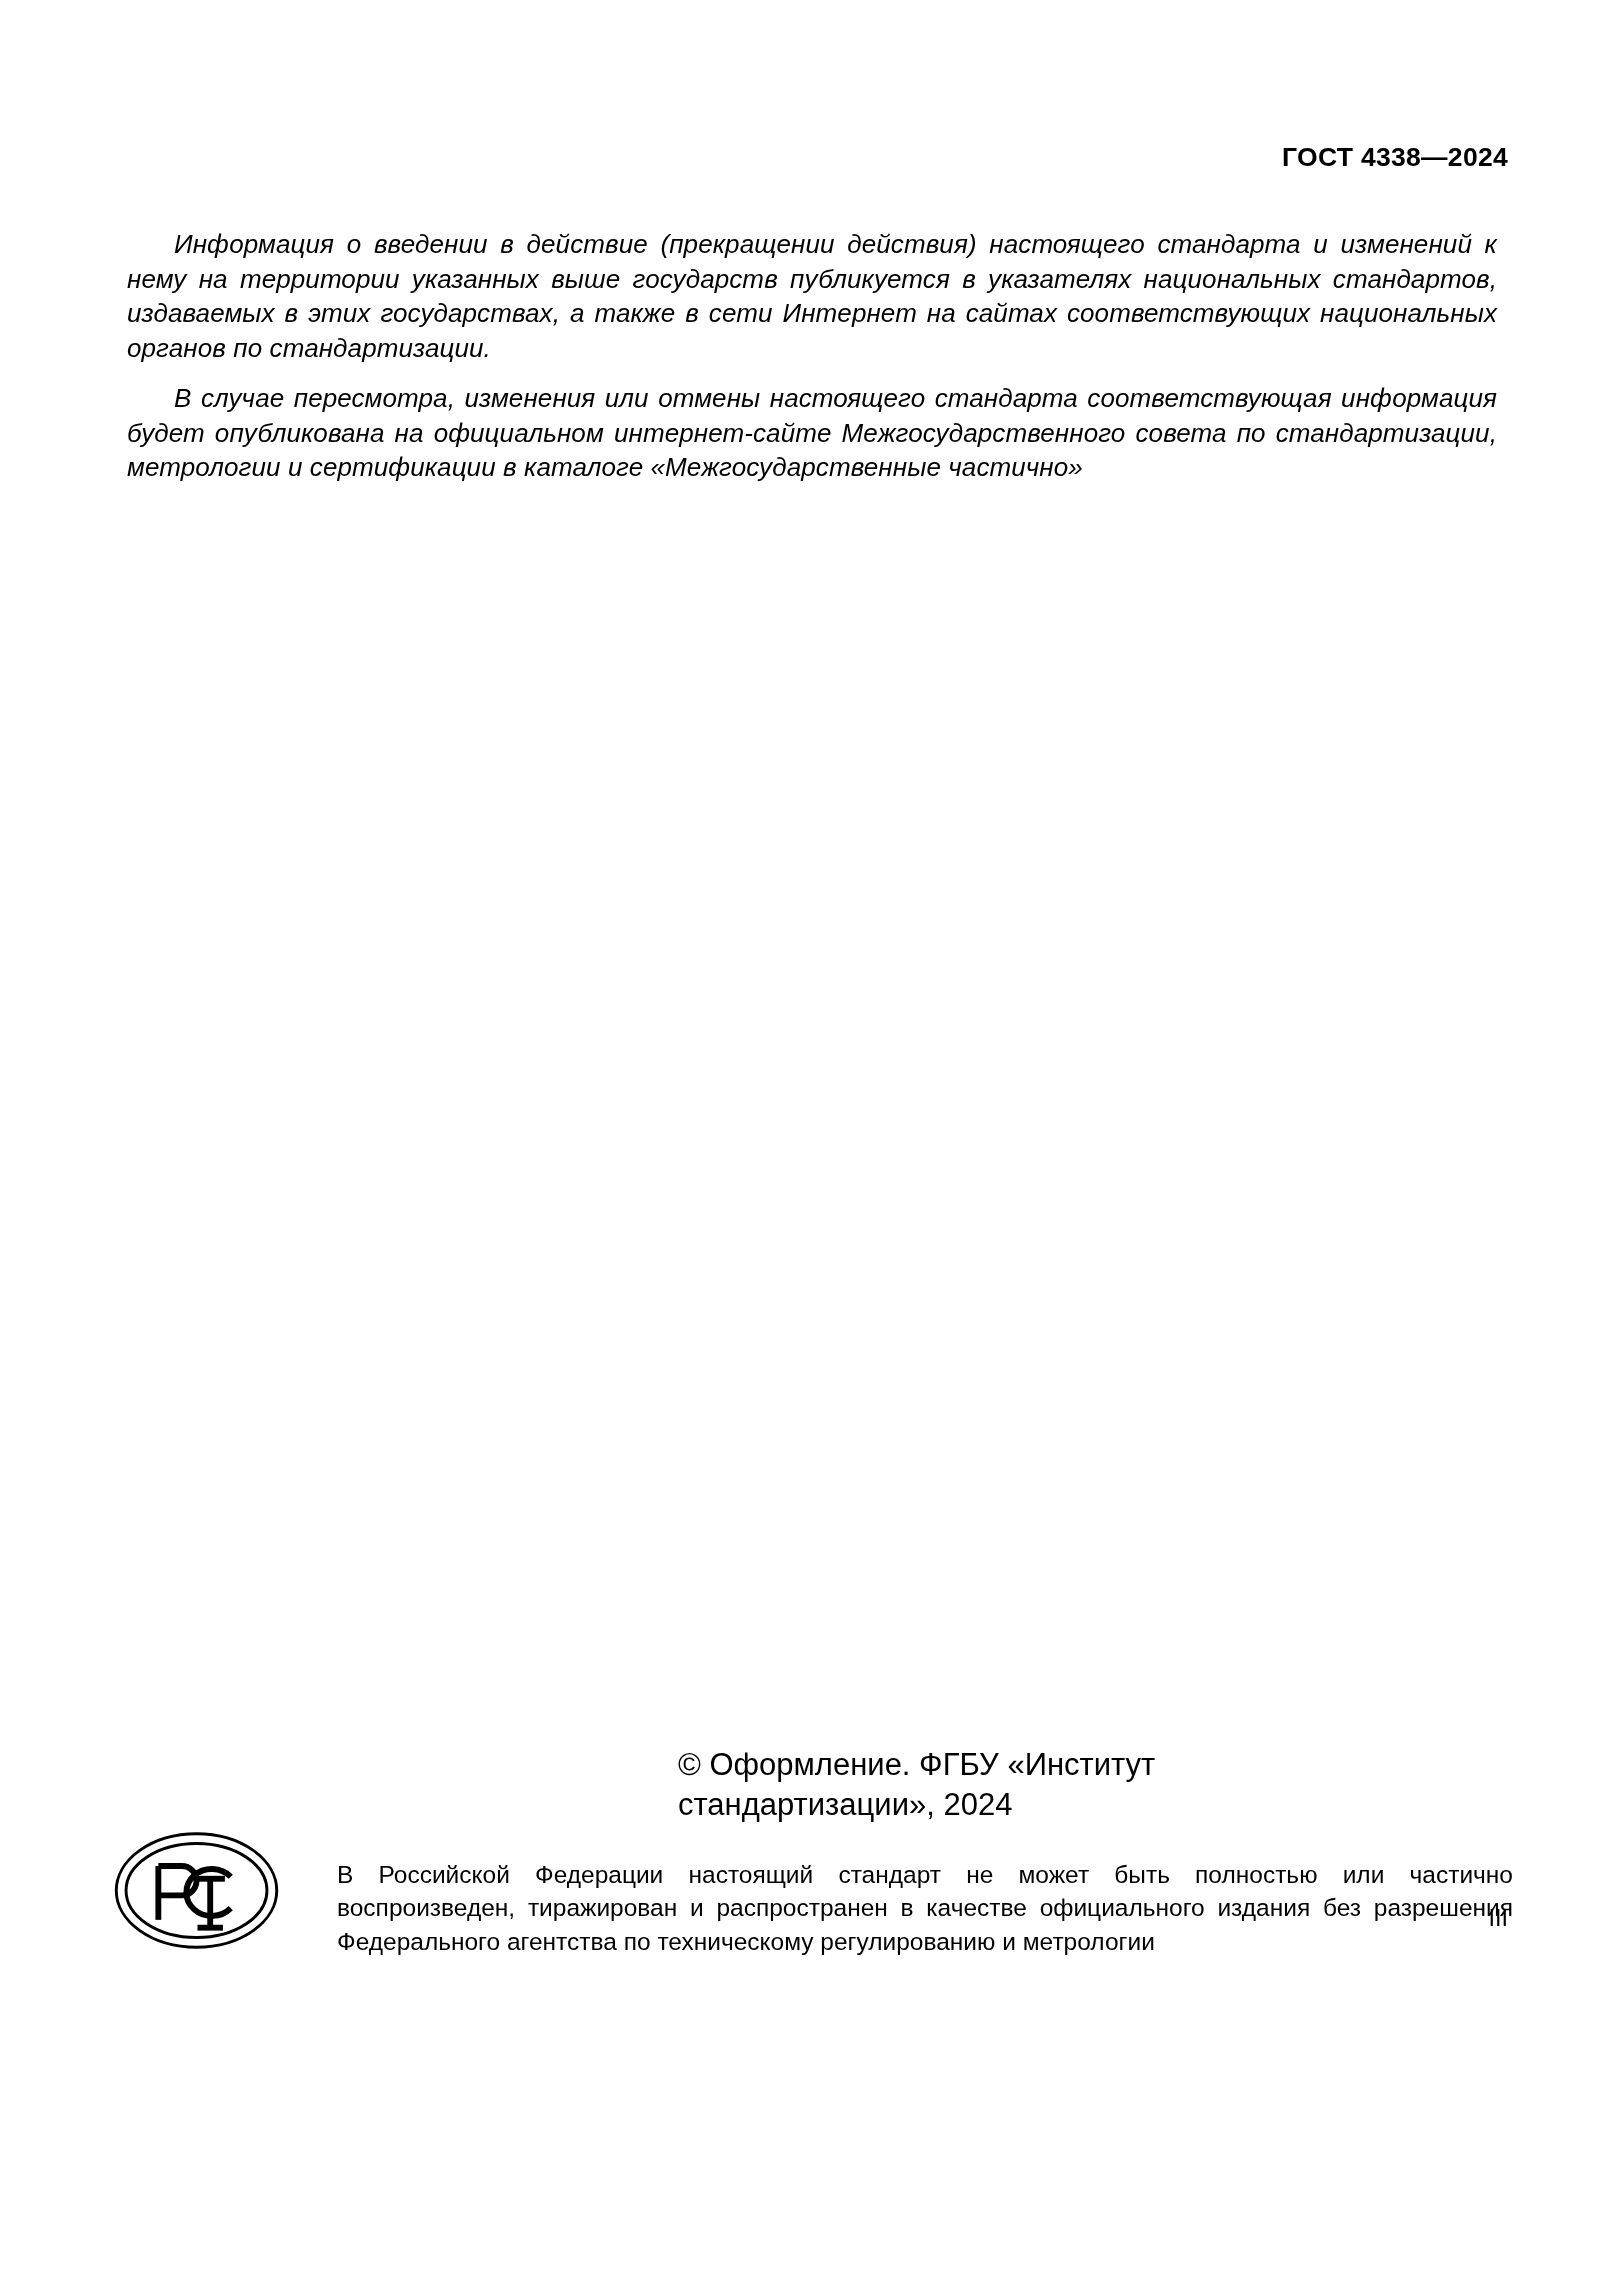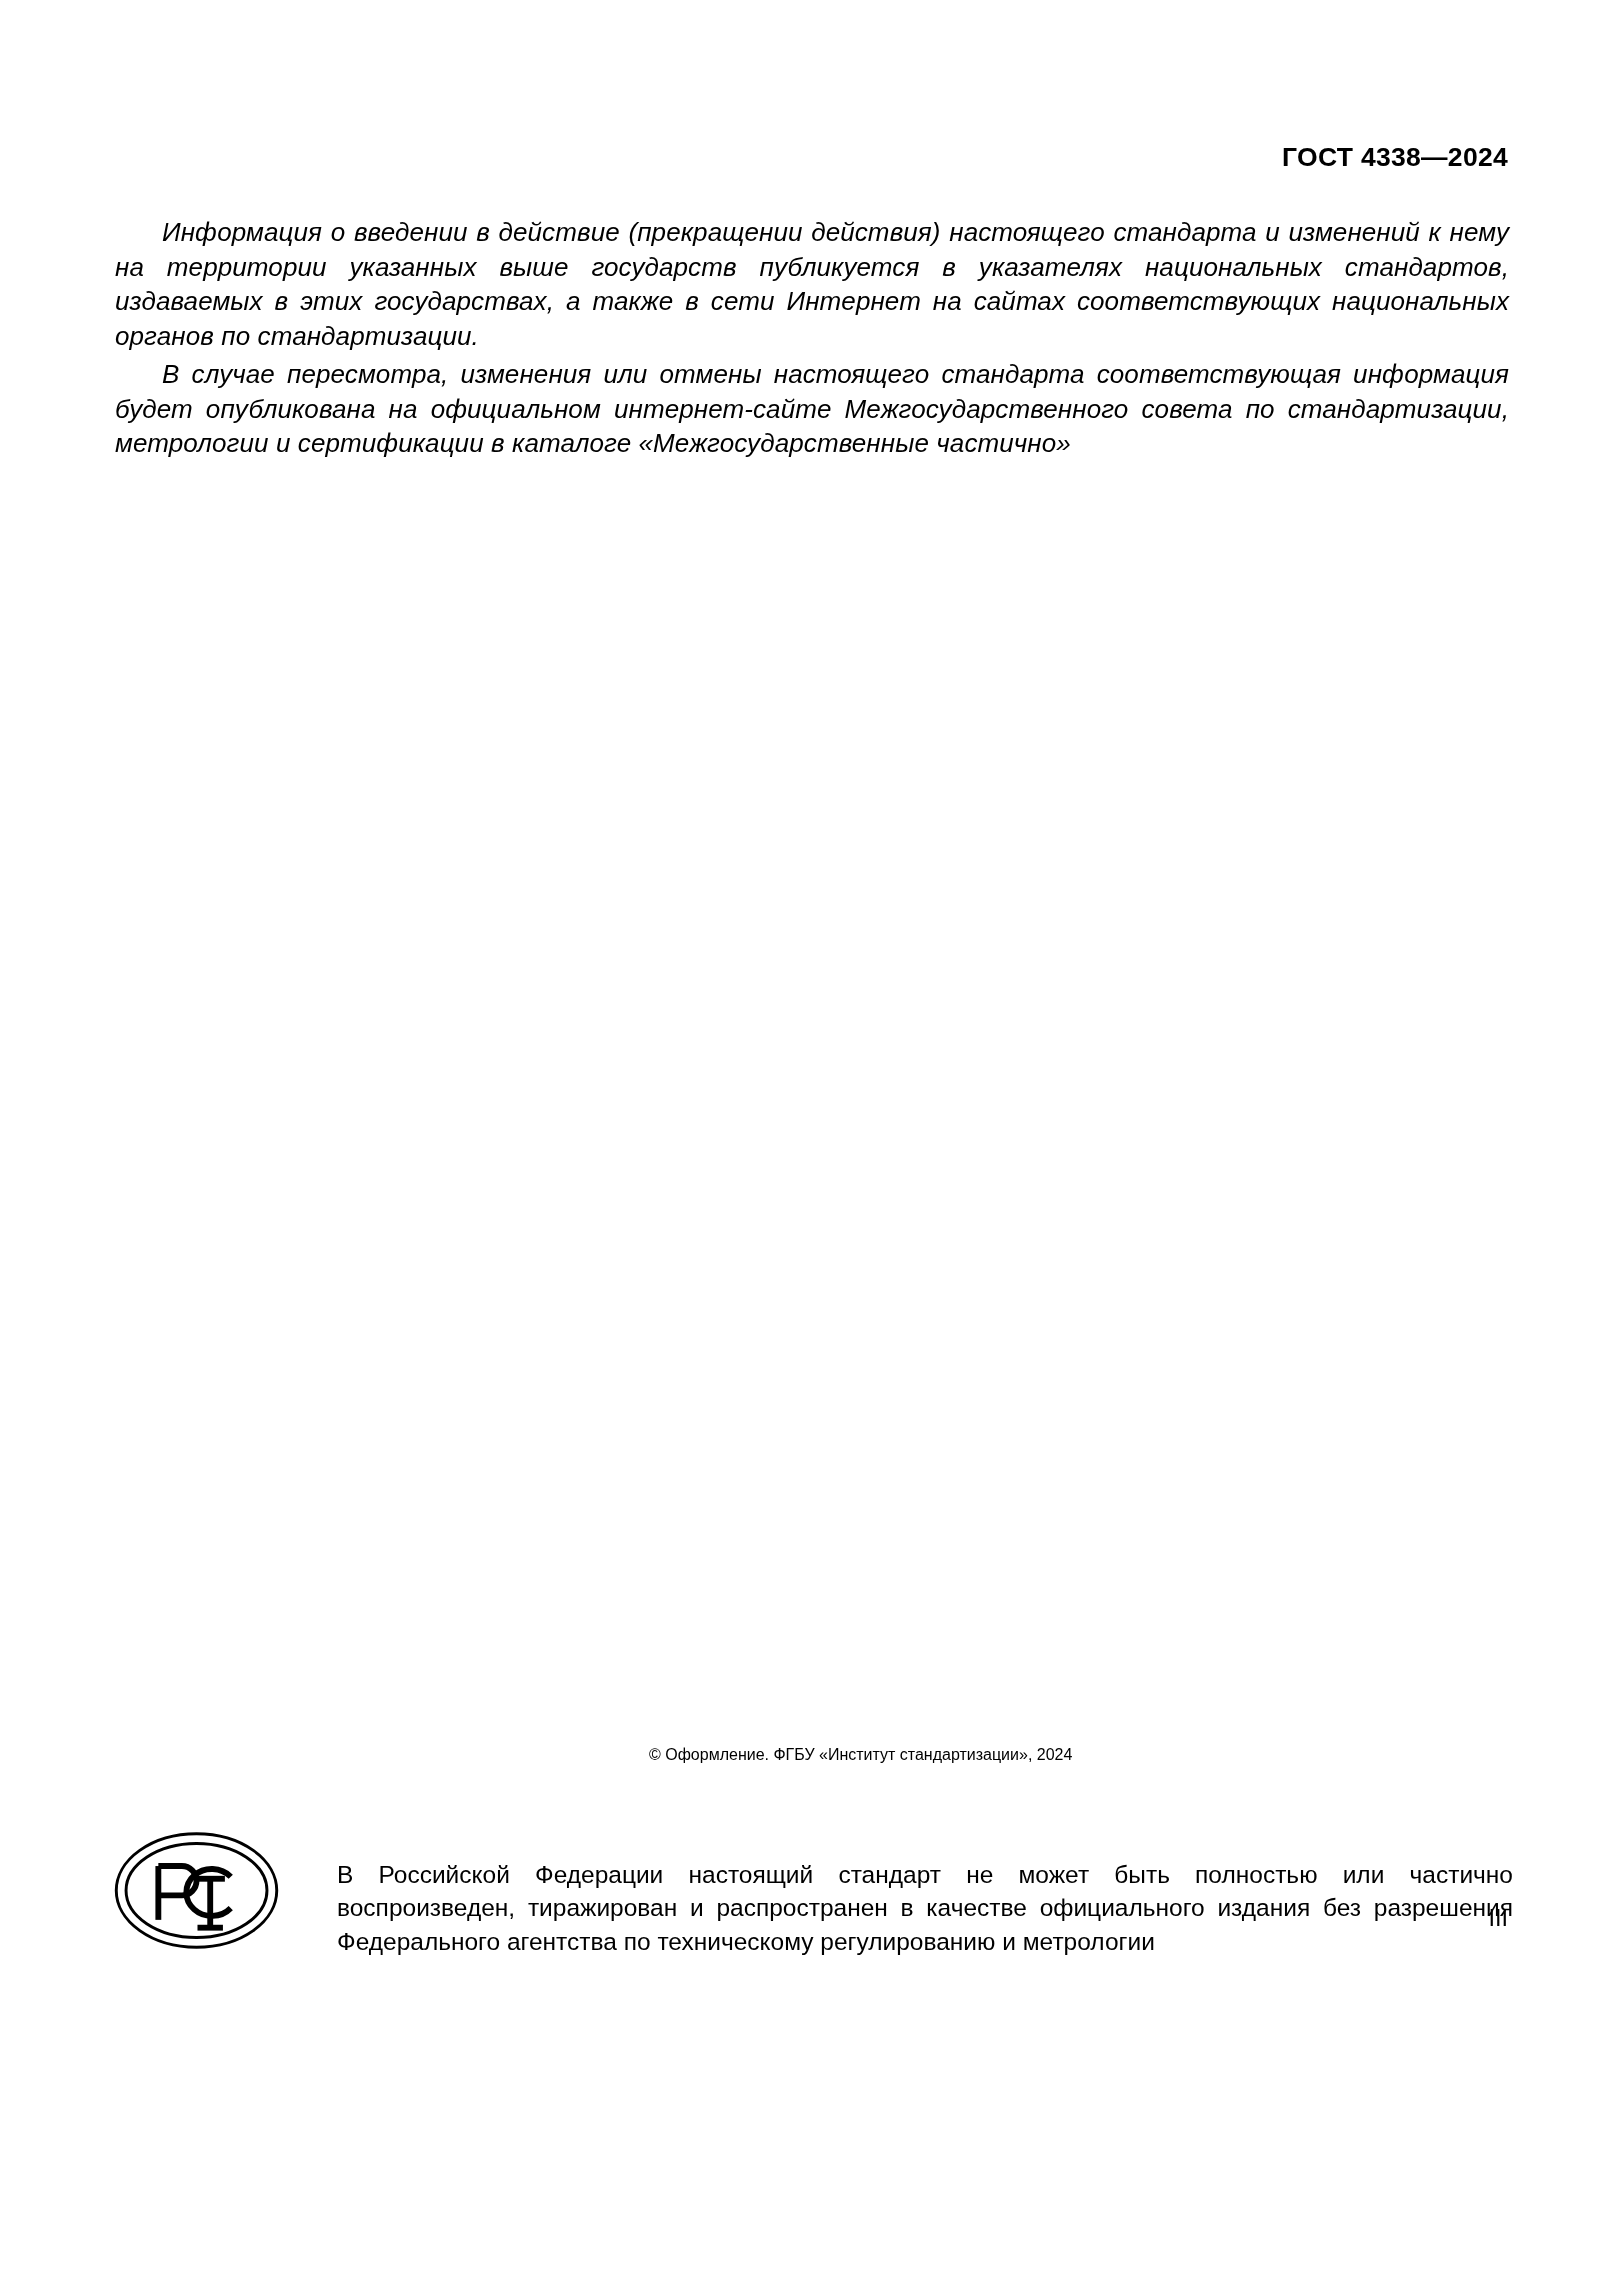--- a/index.html
+++ b/index.html
@@ -29,41 +29,41 @@
     letter-spacing: 0.3px;
     white-space: nowrap;
   }
   .intro-block {
     position: absolute;
     top: 211px;
     left: 111px;
     width: 1402px;
   }
   .intro-block p {
-    margin: 4px;
+    margin: 16px;
     font-style: italic;
     font-size: 26px;
     line-height: 1.33;
     text-align: justify;
     text-justify: inter-word;
     letter-spacing: 0.1px;
   }
   .intro-block p.second {
     margin-top: 0px;
   }
   .indent {
     display: inline-block;
     width: 47px;
   }
   .copyright-line {
     position: absolute;
     top: 1745px;
-    left: 649px;
+    left: 678px;
     width: 725px;
-    font-size: 16px;
+    font-size: 31px;
     line-height: 1.3;
   }
   .footer-wrap {
     position: absolute;
     top: 1816px;
     left: 111px;
     width: 1402px;
     display: flex;
     align-items: flex-end;
   }

